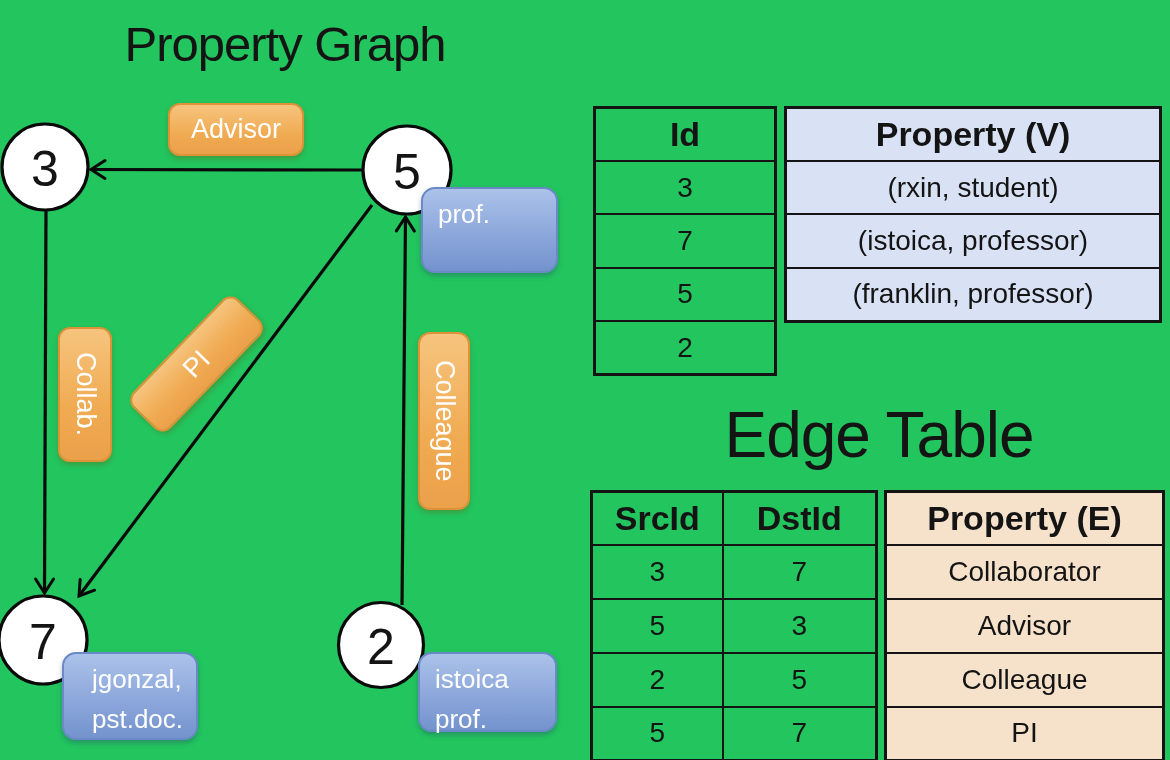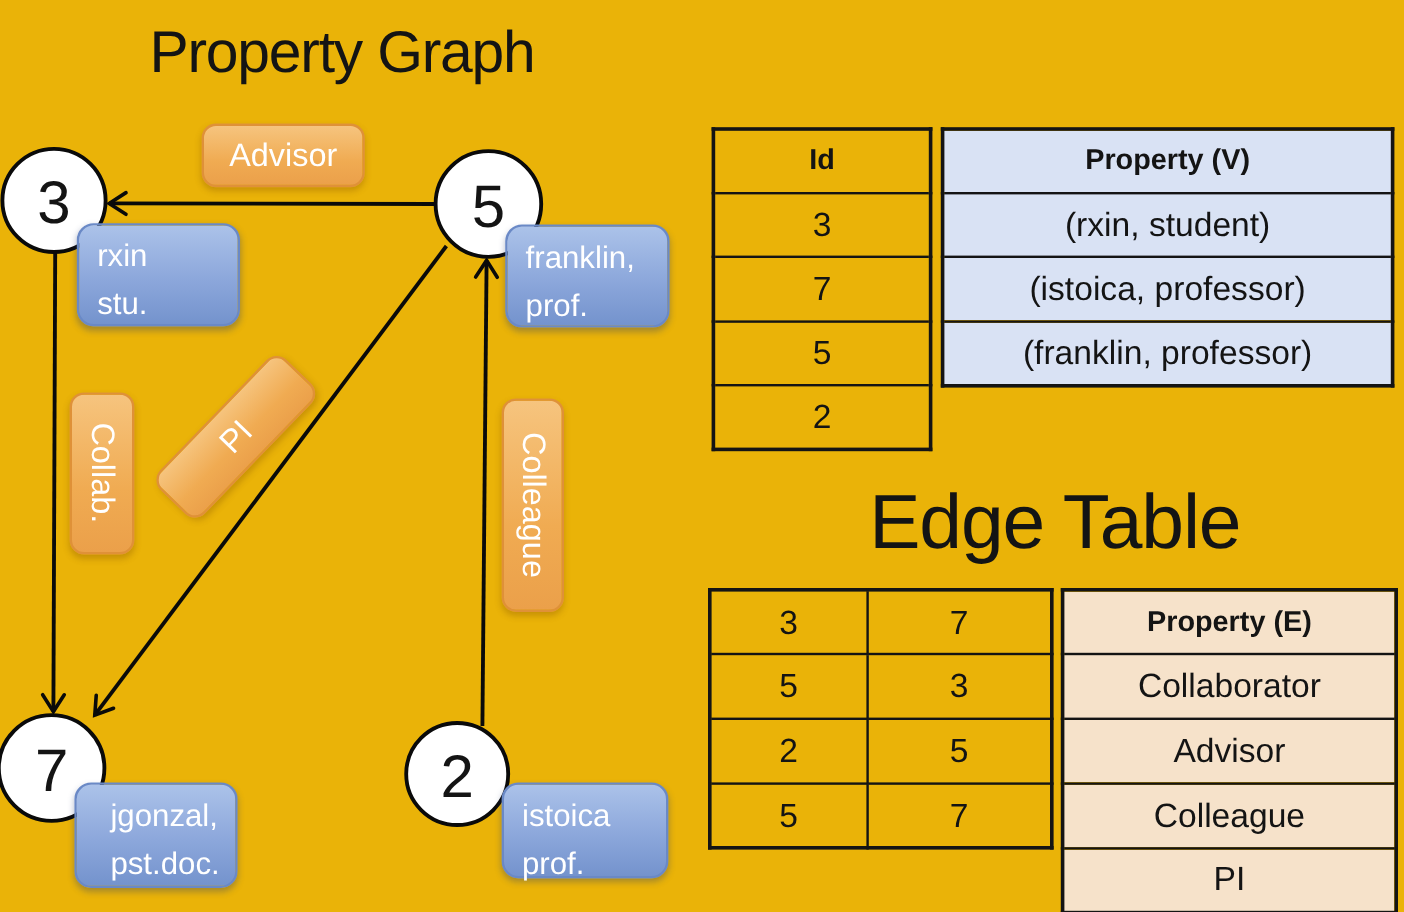--- a/index.html
+++ b/index.html
@@ -1,18 +1,18 @@
 <!DOCTYPE html>
 <html><head>
 <meta charset="utf-8">
 <style>
   html,body { margin:0; padding:0; background:#ffffff; }
   body { width:1170px; height:760px; overflow:hidden;
          font-family:"Liberation Sans", sans-serif; }
-  .canvas { position:relative; width:1170px; height:760px; background:#eab308; }
+  .canvas { position:relative; width:1170px; height:760px; background:#22c55e; }
 
   .big-title { position:absolute; text-align:center; color:#141414;
                font-weight:400; letter-spacing:-1px; }
   #graph-title  { left:0px;   top:16px;  width:570px; font-size:49px; }
   #vertex-title { left:593px; top:18px;  width:572px; font-size:48px; }
   #edge-title   { left:593px; top:398px; width:572px; font-size:64px; }
 
   
   #graph-svg { position:absolute; left:0; top:0; z-index:1; }
 
@@ -40,21 +40,21 @@
   #box-colleague { left:418px; top:332px; width:52px;  height:178px; }
   #box-pi        { left:121px; top:338px; width:151px; height:52px;
                    transform:rotate(-46deg); }
 
   
   table { position:absolute; border-collapse:collapse; table-layout:fixed;
           border:3px solid #141414; }
   th,td { border:2px solid #141414; text-align:center; vertical-align:middle;
           padding:0; color:#141414; overflow:hidden; white-space:nowrap; }
   td { font-size:28px; font-weight:400; }
-  th { font-size:24px; font-weight:700; }
+  th { font-size:34px; font-weight:700; }
 
   #t-vid   { left:593px; top:106px; width:184px; }
   #t-vprop { left:784px; top:106px; width:378px;padding-left:16px; }
   #t-vid tr, #t-vprop tr { height:53.4px; }
   #t-vprop th, #t-vprop td { background:#d9e2f4; }
 
   #t-srcdst { left:590px; top:490px; width:288px; }
   #t-eprop  { left:884px; top:490px; width:281px; }
   #t-srcdst tr, #t-eprop tr { height:53.8px; }
   #t-eprop th, #t-eprop td { background:#f6e2ca; }
@@ -83,26 +83,21 @@
     <circle cx="407" cy="170" r="44" fill="#ffffff" stroke="#0a0a0a" stroke-width="3.2"></circle>
     <circle cx="43" cy="640" r="44" fill="#ffffff" stroke="#0a0a0a" stroke-width="3.2"></circle>
     <circle cx="381" cy="645" r="42.5" fill="#ffffff" stroke="#0a0a0a" stroke-width="3.2"></circle>
 
     <text x="45" y="169" font-size="50" fill="#141414" text-anchor="middle" dominant-baseline="central">3</text>
     <text x="407" y="172" font-size="50" fill="#141414" text-anchor="middle" dominant-baseline="central">5</text>
     <text x="43" y="642" font-size="50" fill="#141414" text-anchor="middle" dominant-baseline="central">7</text>
     <text x="381" y="647" font-size="50" fill="#141414" text-anchor="middle" dominant-baseline="central">2</text>
   </svg>
 
-  <div class="pbox" id="box-rxin">
-    <div>rxin</div>
-    <div>stu.</div>
-  </div>
   <div class="pbox" id="box-franklin">
-    <div>franklin,</div>
     <div>prof.</div>
   </div>
   <div class="pbox" id="box-jgonzal">
     <div>jgonzal,</div>
     <div>pst.doc.</div>
   </div>
   <div class="pbox" id="box-istoica">
     <div>istoica</div>
     <div>prof.</div>
   </div>
@@ -156,20 +151,24 @@
         </tr>
   </tbody>
     </table>
 
   <table id="t-srcdst">
     <colgroup>
         <col style="width:131px">
         <col>
       </colgroup>
     <tbody>
+        <tr>
+      <th>SrcId</th>
+      <th>DstId</th>
+    </tr>
     <tr>
       <td>3</td>
       <td>7</td>
     </tr>
     <tr>
       <td>5</td>
       <td>3</td>
     </tr>
     <tr>
       <td>2</td>

